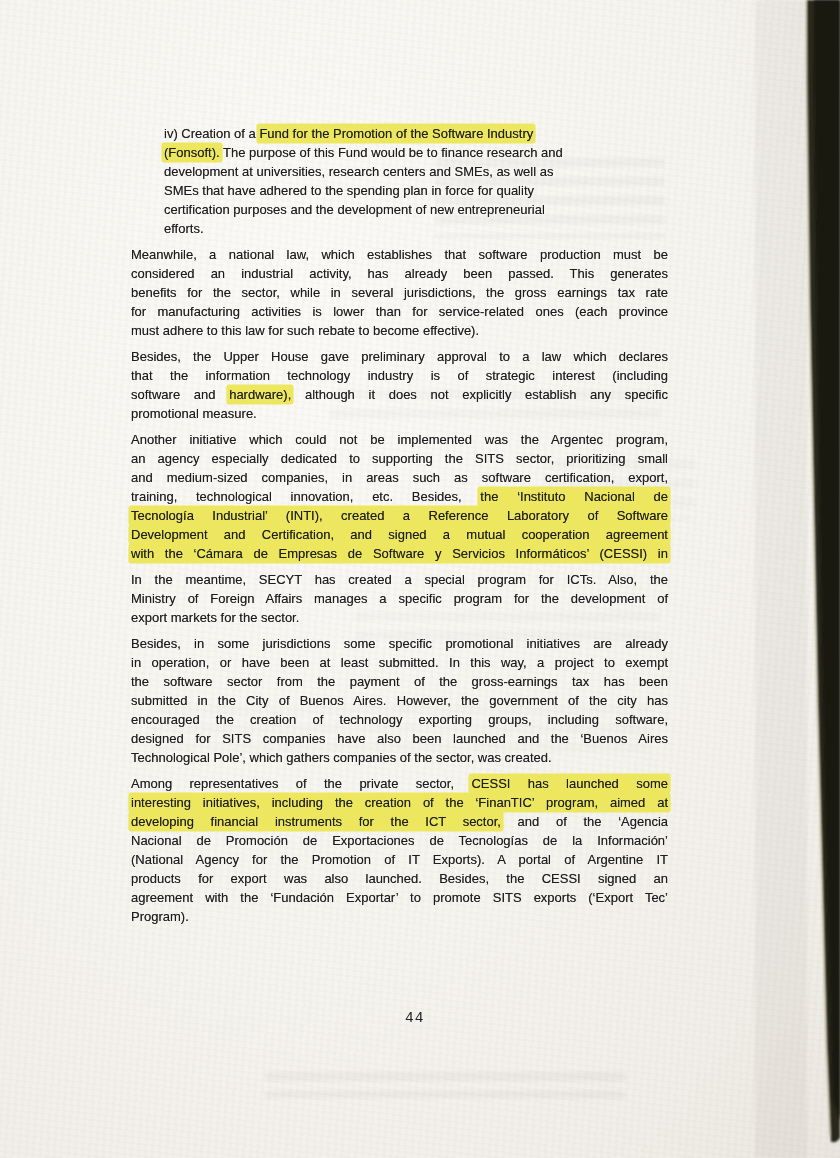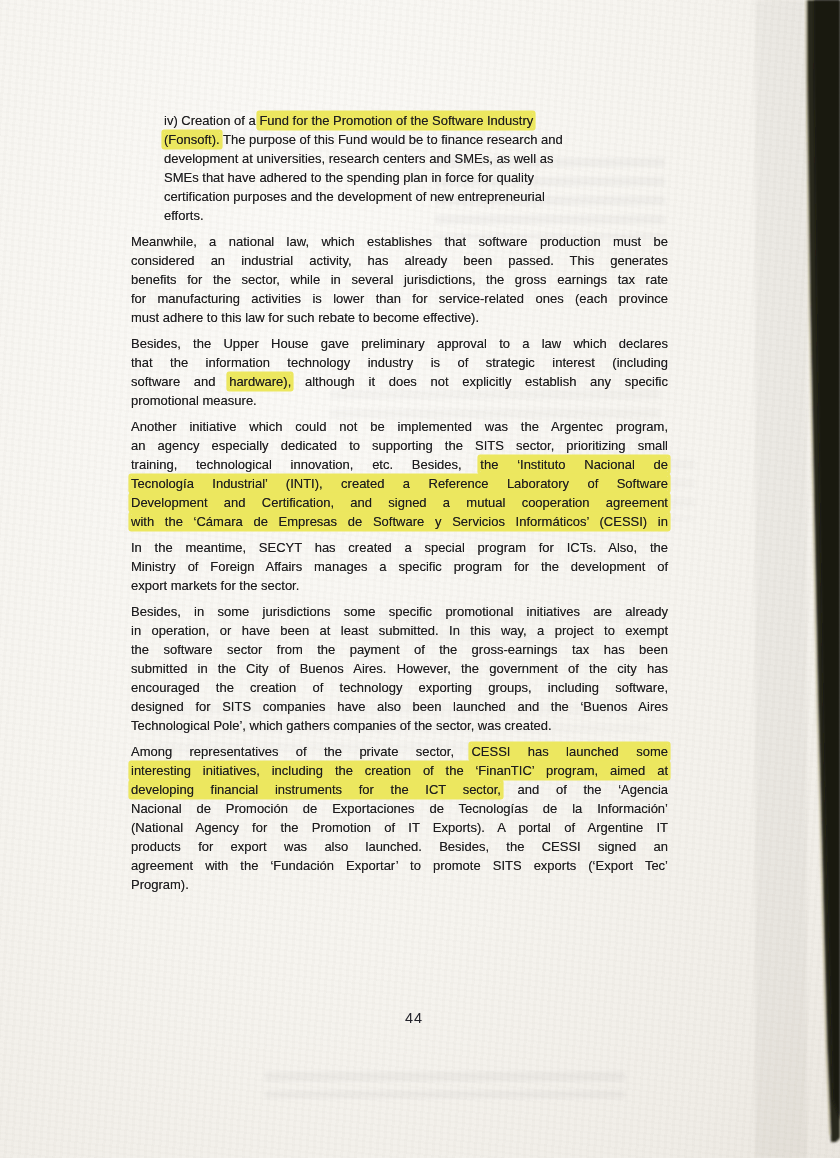--- a/index.html
+++ b/index.html
@@ -15,38 +15,38 @@
       radial-gradient(ellipse at 35% 25%, #fbfaf7 0%, #f6f4ef 55%, #f0ede7 85%, #eae6df 100%);
   }
   
   .grain{
     position:absolute;inset:0;pointer-events:none;
     background:
       repeating-linear-gradient(94deg, rgba(120,110,95,.022) 0 3px, rgba(255,255,255,0) 3px 7px),
       repeating-linear-gradient(7deg, rgba(100,95,85,.018) 0 2px, rgba(255,255,255,0) 2px 6px);
   }
   .content{
-    position:absolute;left:131px;top:111px;width:537px;
+    position:absolute;left:131px;top:124px;width:537px;
     font-size:13px;line-height:19px;color:var(--ink,#1d1c1e);
     text-shadow:0 0 .45px rgba(20,20,22,.55);
   }
   .para{margin:0 0 7px 0;}
   .para.indent{margin-left:33px;width:472px;}
   .line{height:19px;line-height:19px;white-space:normal;}
   .line.j{text-align:justify;text-align-last:justify;}
   mark{
     background:var(--highlight,#ece75f);
     color:inherit;
     box-shadow:0 0 0 2.6px var(--highlight,#ece75f);
     border-radius:1px;
   }
   .it{}
   .page-number{
     position:absolute;left:405px;top:1010px;
-    font-family:Liberation Sans, sans-serif;
+    font-family:Liberation Mono, monospace;
     font-size:14.5px;color:#22222a;letter-spacing:1px;
   }
   
   .ghost{
     position:absolute;pointer-events:none;filter:blur(1.6px);
     background:repeating-linear-gradient(180deg, rgba(90,88,96,.10) 0 9px, rgba(255,255,255,0) 9px 19px);
     opacity:.45;
   }
   .g1{left:435px;top:158px;width:230px;height:80px;}
   .g2{left:330px;top:390px;width:330px;height:36px;opacity:.32;}
@@ -87,20 +87,21 @@
       </div>
       <div class="para">
         <div class="line j"><span>Besides, the Upper House gave preliminary approval to a law which declares</span></div>
         <div class="line j"><span>that the information technology industry is of strategic interest (including</span></div>
         <div class="line j"><span>software and </span><mark>hardware),</mark><span> although it does not explicitly establish any specific</span></div>
         <div class="line"><span>promotional measure.</span></div>
       </div>
       <div class="para">
         <div class="line j"><span>Another initiative which could not be implemented was the Argentec program,</span></div>
         <div class="line j"><span>an agency especially dedicated to supporting the SITS sector, prioritizing small</span></div>
+        <div class="line j"><span>and medium-sized companies, in areas such as software certification, export,</span></div>
         <div class="line j"><span>training, technological innovation, etc. Besides, </span><mark>the ‘Instituto Nacional de</mark></div>
         <div class="line j"><mark>Tecnología Industrial’ (INTI), created a Reference Laboratory of Software</mark></div>
         <div class="line j"><mark>Development and Certification, and signed a mutual cooperation agreement</mark></div>
         <div class="line j"><mark>with the ‘Cámara de Empresas de Software y Servicios Informáticos’ (CESSI) in</mark></div>
       </div>
       <div class="para">
         <div class="line j"><span>In the meantime, SECYT has created a special program for ICTs.  Also, the</span></div>
         <div class="line j"><span>Ministry of Foreign Affairs manages a specific program for the development of</span></div>
         <div class="line"><span>export markets for the sector.</span></div>
       </div>

